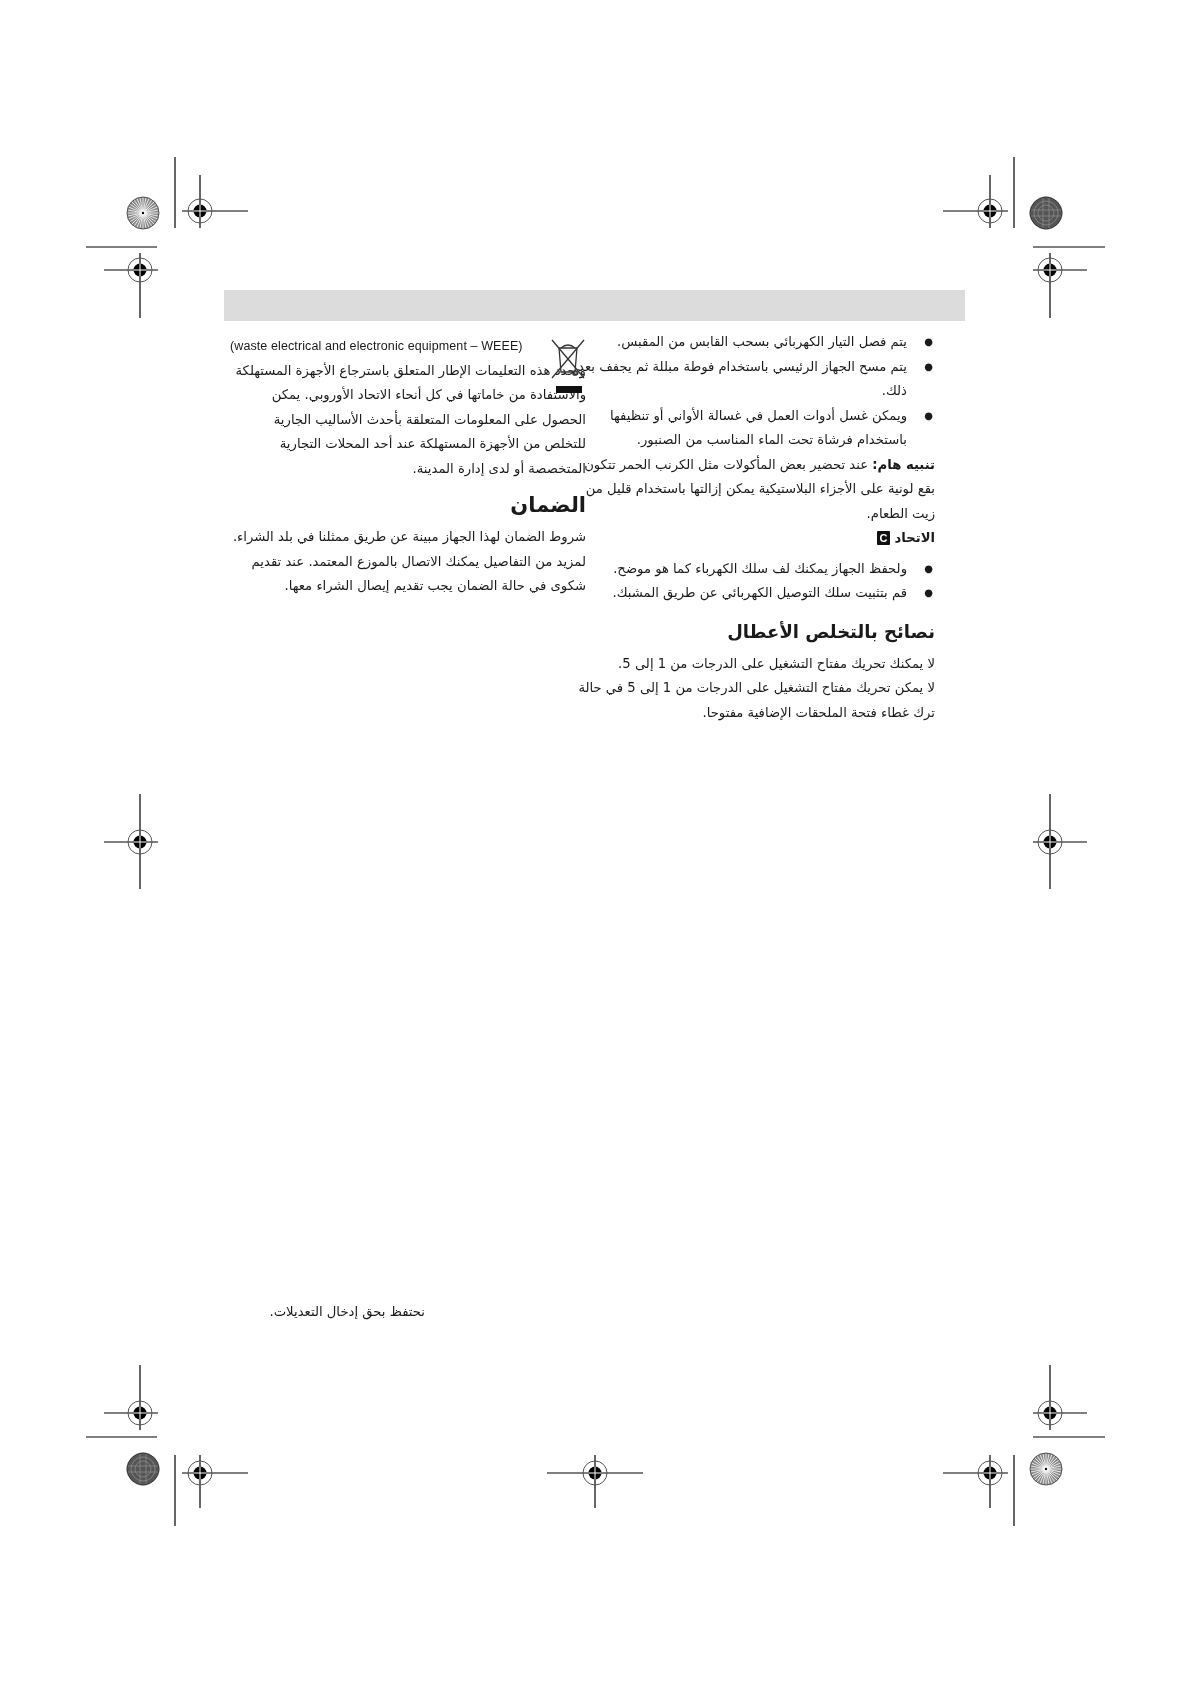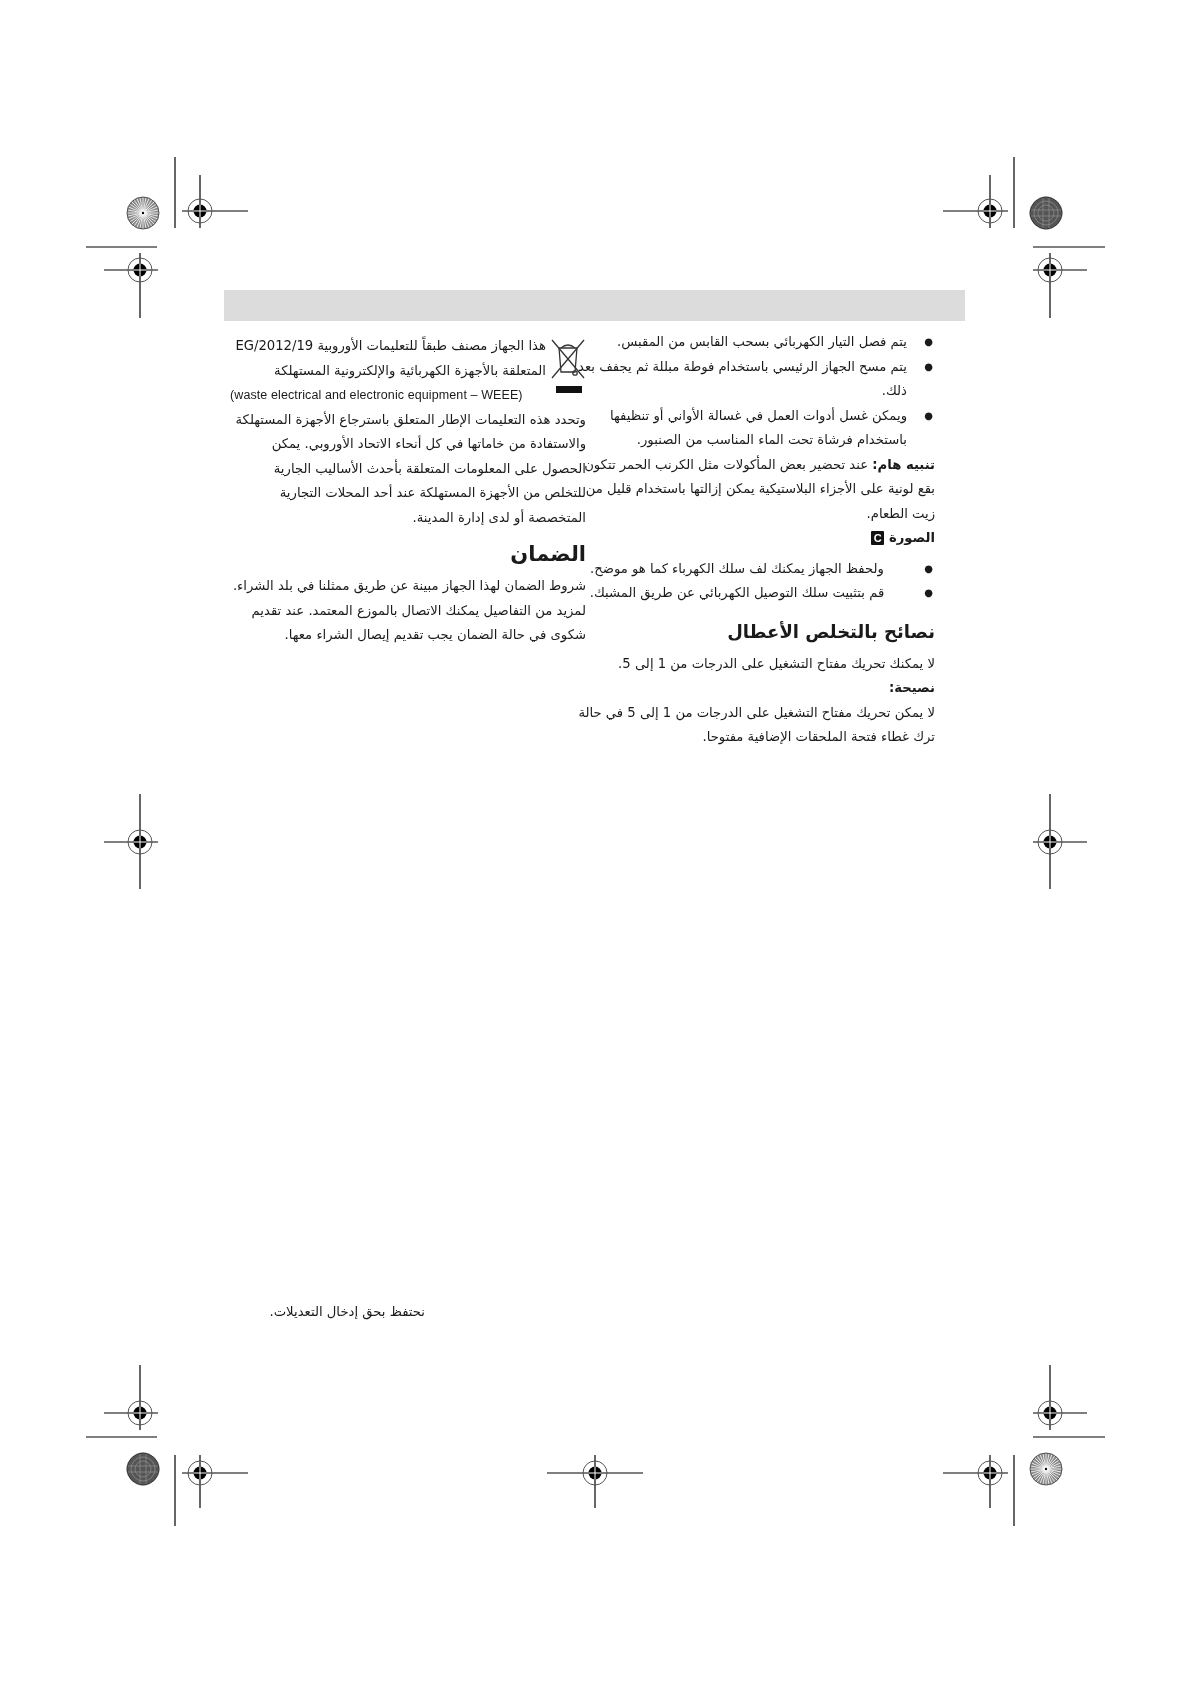--- a/index.html
+++ b/index.html
@@ -127,46 +127,44 @@
 <div class="col col-right">
   <ul class="bullets">
     <li>يتم فصل التيار الكهربائي بسحب القابس من المقبس.</li>
     <li>يتم مسح الجهاز الرئيسي باستخدام فوطة مبللة ثم يجفف بعد ذلك.</li>
     <li>ويمكن غسل أدوات العمل في غسالة الأواني أو تنظيفها باستخدام فرشاة تحت الماء المناسب من الصنبور.</li>
   </ul>
   <p class="p">
     <span class="bold">تنبيه هام:</span><span> عند تحضير بعض المأكولات مثل الكرنب الحمر تتكون بقع لونية على الأجزاء البلاستيكية يمكن إزالتها باستخدام قليل من زيت الطعام.</span>
   </p>
   <p class="p bold">
-    <span>الصورة</span>
+    <span>الاتحاد</span>
     <span class="cbox">C</span>
   </p>
-  <ul class="bullets" style="margin-top:6px;text-align:center;">
+  <ul class="bullets" style="margin-top:6px;">
     <li>ولحفظ الجهاز يمكنك لف سلك الكهرباء كما هو موضح.</li>
     <li>قم بتثبيت سلك التوصيل الكهربائي عن طريق المشبك.</li>
   </ul>
   <h2 class="subheading" style="font-size:18px;margin-top:12px;">نصائح بالتخلص الأعطال</h2>
   <p class="p">لا يمكنك تحريك مفتاح التشغيل على الدرجات من 1 إلى 5.</p>
-  <p class="p bold">نصيحة:</p>
   <p class="p">لا يمكن تحريك مفتاح التشغيل على الدرجات من 1 إلى 5 في حالة ترك غطاء فتحة الملحقات الإضافية مفتوحا.</p>
 </div>
 
 <div class="col col-left">
   <div class="weee-row" style="margin-top:4px;">
     <svg class="weee-icon" viewBox="0 0 36 60" xmlns="http://www.w3.org/2000/svg">
       <g fill="none" stroke="#333" stroke-width="1.3">
         <path d="M9 10 h18 l-2 24 h-14 z"></path>
         <path d="M11 10 q7 -6 14 0"></path>
         <circle cx="25" cy="35" r="2.2"></circle>
         <line x1="2" y1="2" x2="34" y2="40"></line>
         <line x1="34" y1="2" x2="2" y2="40"></line>
       </g>
       <rect x="6" y="48" width="26" height="7" fill="#111"></rect>
     </svg>
-    <p class="p">هذا الجهاز مصنف طبقاً للتعليمات الأوروبية 2012/19/EG المتعلقة بالأجهزة الكهربائية والإلكترونية المستهلكة</p>
   </div>
   <p class="p latin">(waste electrical and electronic equipment – WEEE)</p>
   <p class="p">وتحدد هذه التعليمات الإطار المتعلق باسترجاع الأجهزة المستهلكة والاستفادة من خاماتها في كل أنحاء الاتحاد الأوروبي. يمكن الحصول على المعلومات المتعلقة بأحدث الأساليب الجارية للتخلص من الأجهزة المستهلكة عند أحد المحلات التجارية المتخصصة أو لدى إدارة المدينة.</p>
   <h2 class="subheading">الضمان</h2>
   <p class="p">شروط الضمان لهذا الجهاز مبينة عن طريق ممثلنا في بلد الشراء. لمزيد من التفاصيل يمكنك الاتصال بالموزع المعتمد. عند تقديم شكوى في حالة الضمان يجب تقديم إيصال الشراء معها.</p>
 </div>
 
 <div class="footer-note">نحتفظ بحق إدخال التعديلات.</div>
 
 </body></html>

